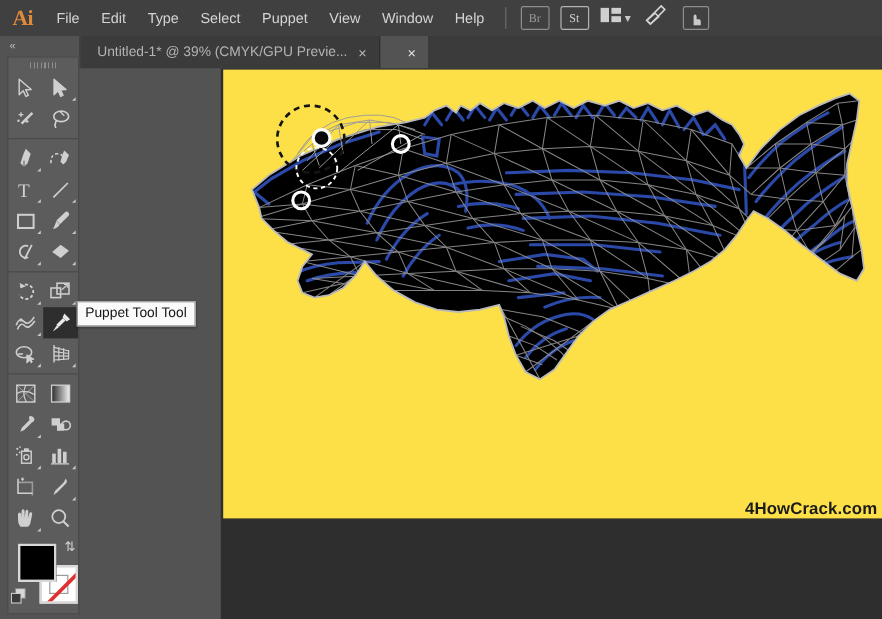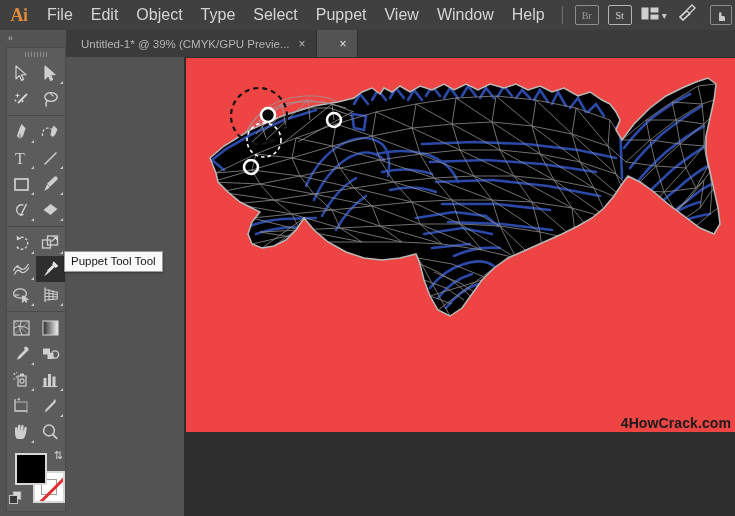--- a/index.html
+++ b/index.html
@@ -16,21 +16,21 @@
     position:absolute;left:0;top:0;width:735px;height:30px;
     background:#404040;display:flex;align-items:center;
     border-bottom:1px solid #454545;
   }
   .ai-logo{
     width:38px;height:30px;display:flex;align-items:center;justify-content:center;
     color:#e08a3c;font-size:18px;font-weight:bold;letter-spacing:-.5px;
     font-family:"Liberation Serif", serif;
   }
   .menu-item{
-    color:#d4d4d4;font-size:16px;padding:0 9px;height:30px;
+    color:#d4d4d4;font-size:12px;padding:0 9px;height:30px;
     display:flex;align-items:center;white-space:nowrap;cursor:default;
   }
   .mb-sep{width:1px;height:18px;background:#6d6d6d;margin:0 8px;}
   .mb-icons{display:flex;align-items:center;gap:3px;margin-left:4px;}
   .sq-btn{
     width:22px;height:18px;border:1px solid #8d8d8d;border-radius:2px;
     color:#9a9a9a;font-size:10px;display:flex;align-items:center;justify-content:center;
     font-family:"Liberation Serif", serif;
   }
   .arr-btn{
@@ -112,40 +112,39 @@
     padding:3px 6px 4px 6px;border:1px solid #9c9c9c;white-space:nowrap;
     box-shadow:0 1px 2px rgba(0,0,0,.35);z-index:60;
   }
 
   
   .canvaswrap{
     position:absolute;left:66px;top:57px;width:669px;height:459px;
     background:#535353;
   }
   .canvas-shadow{position:absolute;left:118px;top:0;width:551px;height:459px;background:#2e2e2e;}
-  .canvas{position:absolute;left:120px;top:1px;width:549px;height:374px;background:#ef4444;overflow:hidden;}
+  .canvas{position:absolute;left:120px;top:1px;width:549px;height:374px;background:#fde047;overflow:hidden;}
   .canvas svg{position:absolute;left:0;top:0;}
 
   
   .watermark{
     position:absolute;right:4px;bottom:1px;
     font-size:14px;font-weight:bold;color:#1b1b1b;
     letter-spacing:.1px;
   }
 </style>
 </head>
 <body>
 
 <div id="app">
 
   <div class="menubar">
     <div class="ai-logo">Ai</div>
     <div class="menu-item">File</div>
     <div class="menu-item">Edit</div>
-    <div class="menu-item">Object</div>
     <div class="menu-item">Type</div>
     <div class="menu-item">Select</div>
     <div class="menu-item">Puppet</div>
     <div class="menu-item">View</div>
     <div class="menu-item">Window</div>
     <div class="menu-item">Help</div>
     <div class="mb-sep"></div>
     <div class="mb-icons">
       <div class="sq-btn">Br</div>
       <div class="sq-btn" style="color:#d6d6d6;border-color:#b4b4b4;margin-left:6px;">St</div>

